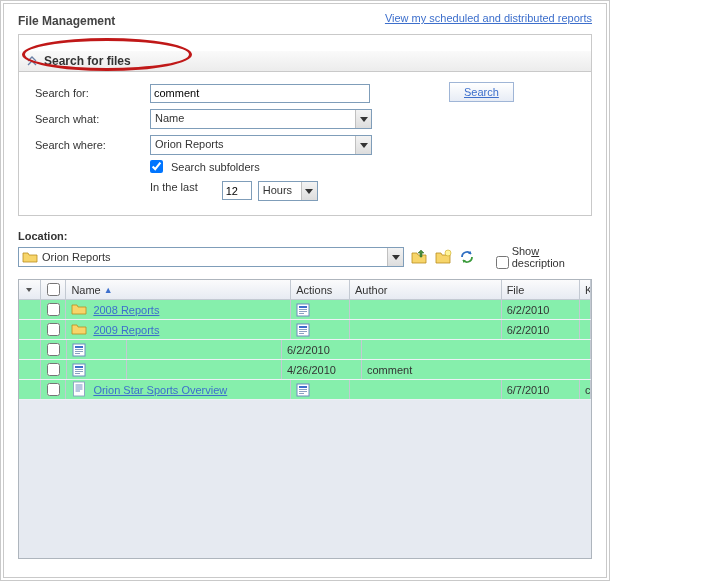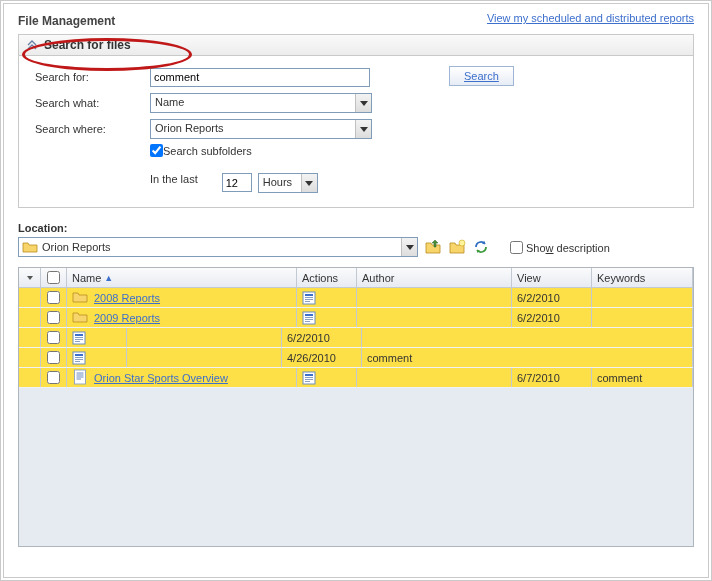--- a/index.html
+++ b/index.html
@@ -7,21 +7,21 @@
     margin: 0;
     padding: 0;
     font-family: Verdana, Tahoma, Arial, sans-serif;
     font-size: 11px;
     color: #333;
     background: #fff;
     width: 712px;
     height: 581px;
   }
   .outer {
-    width: 712px;
+    width: 610px;
     height: 581px;
     border: 1px solid #c9c9c9;
     padding: 2px;
     position: relative;
   }
   .inner {
     width: 100%;
     height: 100%;
     border: 1px solid #c9c9c9;
     padding: 8px 14px 14px 14px;
@@ -54,20 +54,21 @@
     border-bottom: 1px solid #c9c9c9;
     padding: 3px 6px;
     display: flex;
     align-items: center;
     gap: 6px;
     font-weight: bold;
     font-size: 12px;
     color: #333;
     cursor: pointer;
     position: relative;
+    margin-top: 16px;
   }
   .chevron-up {
     width: 13px; height: 12px;
     display: inline-flex; align-items:center; justify-content:center;
     color: #6a7fa5;
   }
   .search-body {
     padding: 10px 14px 14px 16px;
     display: flex;
     gap: 14px;
@@ -118,21 +119,21 @@
     background: linear-gradient(#fff,#e7ecf5);
     border: 1px solid #9fb5d6;
     padding: 3px 14px;
     font-family: inherit;
     font-size: 11px;
     color: #3d6fcc;
     text-decoration: underline;
     cursor: pointer;
   }
   .search-btn-col { padding-top: 0; border-radius: 9px; }
-  .chk-row { margin-left: 115px; display:flex; align-items:center; gap:0; font-size:11px; margin-bottom:16px; }
+  .chk-row { margin-left: 115px; display:flex; align-items:center; gap:8px; font-size:11px; margin-bottom:8px; }
   .inlast-row { margin-left: 115px; display:flex; align-items:flex-start; gap:6px; font-size:11px; margin-top:2px;}
   .loc-label { font-weight:bold; margin-top:14px; margin-bottom:3px; }
   .loc-row { display:flex; align-items:center; gap:6px; }
   .loc-select { width: 400px; }
   .iconbtn {
     width:18px;height:18px;display:inline-flex;align-items:center;justify-content:center;
     cursor:pointer;
   }
   .show-desc { display:flex;align-items:flex-end;gap:3px; margin-left:14px;}
   .grid {
@@ -163,21 +164,21 @@
   .c-author { width:155px; }
   .c-date { width:80px; }
   .c-key { flex:1; border-right:none; }
   .grid-body {
     flex:1;
     overflow:auto;
     background:#e6eaf1;
   }
   .grid-row {
     display:flex;
-    background:#fde047;
+    background:#86efac;
     font-size:11px;
     height:20px;
     border-bottom:1px solid #eef1f6;
   }
   .grid-row .cell { display:flex;align-items:center; }
   .folder-ico, .doc-ico { width:16px;height:16px;margin-right:6px;flex:0 0 16px; }
   .name-link { color:#3d6fcc; text-decoration:underline; cursor:pointer; }
   .sort-arrow { color:#3d6fcc; font-size:9px; }
   .tri-down-sm { width:0;height:0;border-left:3px solid transparent;border-right:3px solid transparent;border-top:4px solid #555;}
   .actions-ico { width:14px;height:14px; }
@@ -304,21 +305,21 @@
           </div>
         <div class="col c-chk">
             <input type="checkbox" style="">
           </div>
         <div class="col c-name">
             <span>Name</span>
             <span class="sort-arrow">▲</span>
           </div>
         <div class="col c-actions">Actions</div>
         <div class="col c-author">Author</div>
-        <div class="col c-date">View</div>
+        <div class="col c-date">File</div>
         <div class="col c-key">Keywords</div>
       </div>
       <div class="grid-body" id="grid-body">
           <div class="grid-row">
             <div class="cell c-menu"></div>
             <div class="cell c-chk">
               <input type="checkbox" style="">
             </div>
             <div class="cell c-name">
               <span><svg class="folder-ico" viewBox="0 0 16 14">

